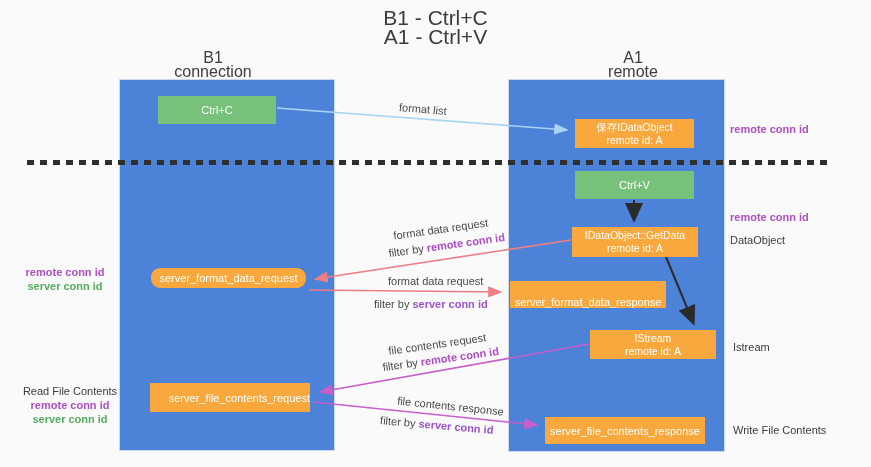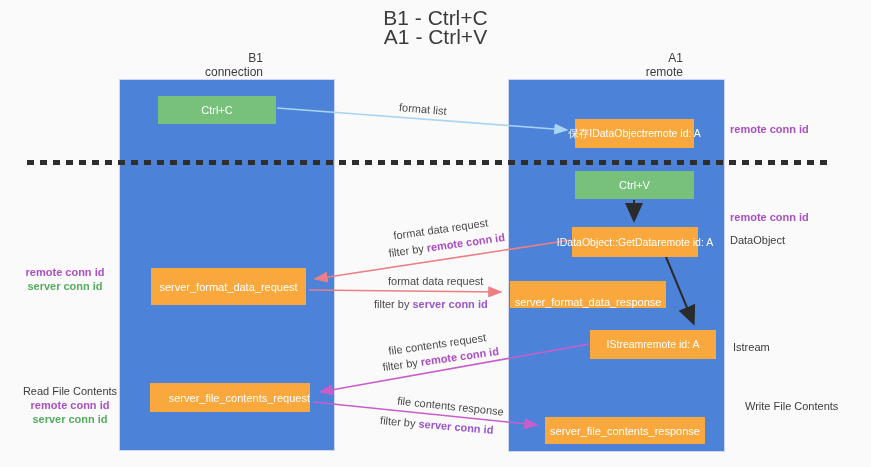--- a/index.html
+++ b/index.html
@@ -17,35 +17,35 @@
     position:absolute; top:8px; left:0; width:871px;
     text-align:center; font-size:21px; line-height:19px; color:#3c3c3c;
   }
   .lane {
     position:absolute;
     background:#4d82d9;
     border:1px solid #ccd8f0;
     box-sizing:border-box;
   }
   .lane-header {
-    position:absolute; text-align:right;
-    font-size:12px; line-height:14px; color:#3c3c3c;
+    position:absolute; text-align:center;
+    font-size:16px; line-height:14px; color:#3c3c3c;
   }
   .dashline {
     position:absolute; left:27px; top:160px; width:806px; height:5px;
     background:repeating-linear-gradient(90deg,#2e2e2e 0 7px,transparent 7px 13px);
   }
   .box {
     position:absolute; box-sizing:border-box;
     display:flex; align-items:center; justify-content:center;
     color:#ffffff; font-size:11px; text-align:center; white-space:nowrap;
   }
   .box.orange { background:#f8a83c; }
   .box.green  { background:#77c17b; }
-  .box.two-line { flex-direction:row; font-size:10.5px; line-height:13px;justify-content:center; }
+  .box.two-line { flex-direction:column; font-size:10.5px; line-height:13px;justify-content:center; }
   .flow {
     position:absolute; font-size:11px; color:#4a4a4a; white-space:nowrap;
     transform-origin:center center;
   }
   .ann {
     position:absolute; font-size:11px; color:#3c3c3c; white-space:nowrap;
   }
   .accent-remote { color:#ad4fc4; font-weight:bold; }
   .accent-server-purple { color:#9a55cc; font-weight:bold; }
   .bold-purple { color:#ad4fc4; font-weight:bold; }
@@ -101,21 +101,21 @@
     <line x1="666" y1="257" x2="693" y2="322" stroke="#2b2b2b" stroke-width="2" marker-end="url(#m-black)"></line>
     <line x1="571" y1="240" x2="315" y2="279" stroke="#ec7e84" stroke-width="1.6" marker-end="url(#m-salmon)"></line>
     <line x1="309" y1="290" x2="501" y2="292" stroke="#ec7e84" stroke-width="1.6" marker-end="url(#m-salmon)"></line>
     <line x1="589" y1="344" x2="320" y2="392" stroke="#c95ecb" stroke-width="1.6" marker-end="url(#m-magenta)"></line>
     <line x1="313" y1="402" x2="537" y2="425" stroke="#c95ecb" stroke-width="1.6" marker-end="url(#m-magenta)"></line>
   </svg>
 
   <div class="box green" style="left:158px; top:96px; width:118px; height:28px;">
     <span>Ctrl+C</span>
   </div>
-  <div class="box orange" style="left:151px; top:268px; width:155px; height:37px;">
+  <div class="box orange" style="left:151px; top:268px; width:155px; height:20px;border-radius:9px;">
     <span>server_format_data_request</span>
   </div>
   <div class="box orange" style="left:150px; top:383px; width:160px; height:29px;justify-content:flex-end;">
     <span>server_file_contents_request</span>
   </div>
 
   <div class="box orange two-line" style="left:575px; top:119px; width:119px; height:29px;">
     <span>保存IDataObject</span>
     <span>remote id: A</span>
   </div>
@@ -156,21 +156,21 @@
 
   <div class="flow" style="left:397px; top:400px; transform:rotate(6deg);">file contents response</div>
   <div class="flow" style="left:380px; top:419px; transform:rotate(5deg);">
     <span class="sp">filter by</span><span class="accent-server-purple">server conn id</span>
   </div>
 
   <div class="ann bold-purple" style="left:730px; top:123px;">remote conn id</div>
   <div class="ann bold-purple" style="left:730px; top:211px;">remote conn id</div>
   <div class="ann" style="left:730px; top:234px;">DataObject</div>
   <div class="ann" style="left:733px; top:341px;">Istream</div>
-  <div class="ann" style="left:733px; top:400px;margin-left:12px;">Write File Contents</div>
+  <div class="ann" style="left:733px; top:424px;">Write File Contents</div>
 
   <div class="ann left-stack" style="left:15px; top:265px; width:100px;">
     <div class="bold-purple">remote conn id</div>
     <div class="bold-green">server conn id</div>
   </div>
   <div class="ann left-stack" style="left:15px; top:384px; width:110px;">
     <div>Read File Contents</div>
     <div class="bold-purple">remote conn id</div>
     <div class="bold-green">server conn id</div>
   </div>

